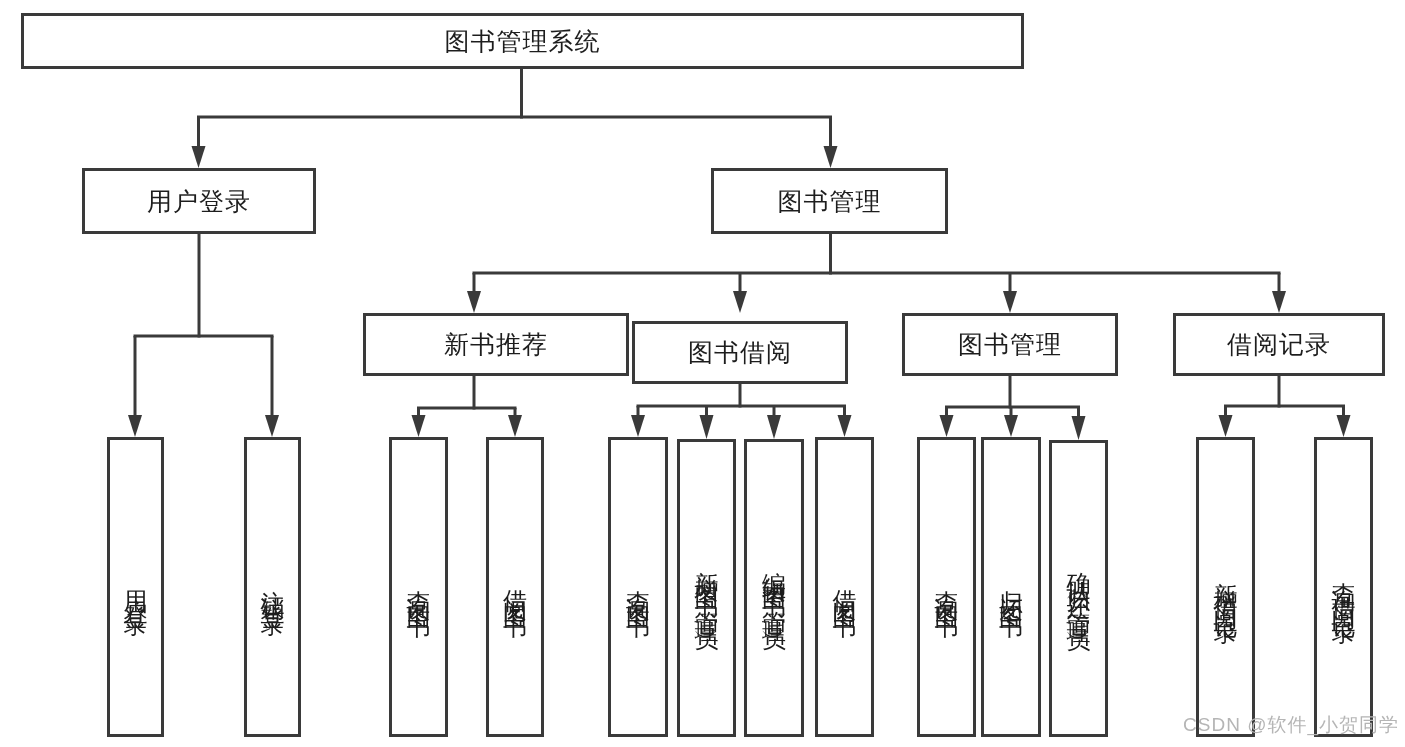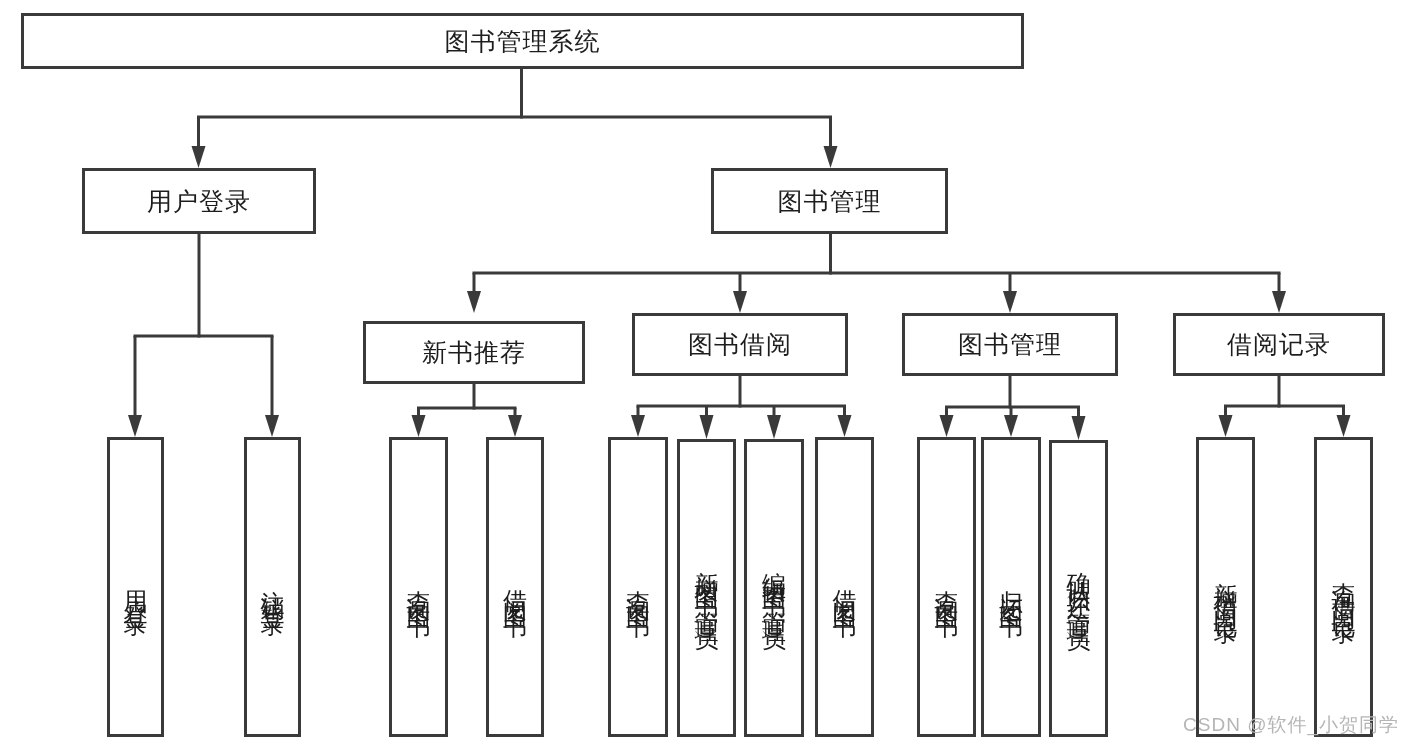--- a/index.html
+++ b/index.html
@@ -116,22 +116,22 @@
     <polygon points="1218.5,415 1232.5,415 1225.5,437"></polygon>
     <line x1="1343.5" y1="406" x2="1343.5" y2="417"></line>
     <polygon points="1336.5,415 1350.5,415 1343.5,437"></polygon>
   </svg>
 
   <div class="box hbox" style="left:21px;top:13px;width:1003px;height:56px;">图书管理系统</div>
 
   <div class="box hbox" style="left:82px;top:168px;width:234px;height:66px;">用户登录</div>
   <div class="box hbox" style="left:711px;top:168px;width:237px;height:66px;">图书管理</div>
 
-  <div class="box hbox" style="left:363px;top:313px;width:222px;height:63px;margin-top:8px;">新书推荐</div>
-  <div class="box hbox" style="left:632px;top:313px;width:216px;height:63px;">图书借阅</div>
+  <div class="box hbox" style="left:363px;top:313px;width:266px;height:63px;">新书推荐</div>
+  <div class="box hbox" style="left:632px;top:321px;width:216px;height:63px;">图书借阅</div>
   <div class="box hbox" style="left:902px;top:313px;width:216px;height:63px;">图书管理</div>
   <div class="box hbox" style="left:1173px;top:313px;width:212px;height:63px;">借阅记录</div>
 
   <div class="box vbox" style="left:107px;top:437px;width:57px;height:300px;">用户登录</div>
   <div class="box vbox" style="left:244px;top:437px;width:57px;height:300px;">注销登录</div>
 
   <div class="box vbox" style="left:389px;top:437px;width:59px;height:300px;">查询图书</div>
   <div class="box vbox" style="left:486px;top:437px;width:58px;height:300px;">借阅图书</div>
 
   <div class="box vbox" style="left:608px;top:437px;width:60px;height:300px;">查询图书</div>

